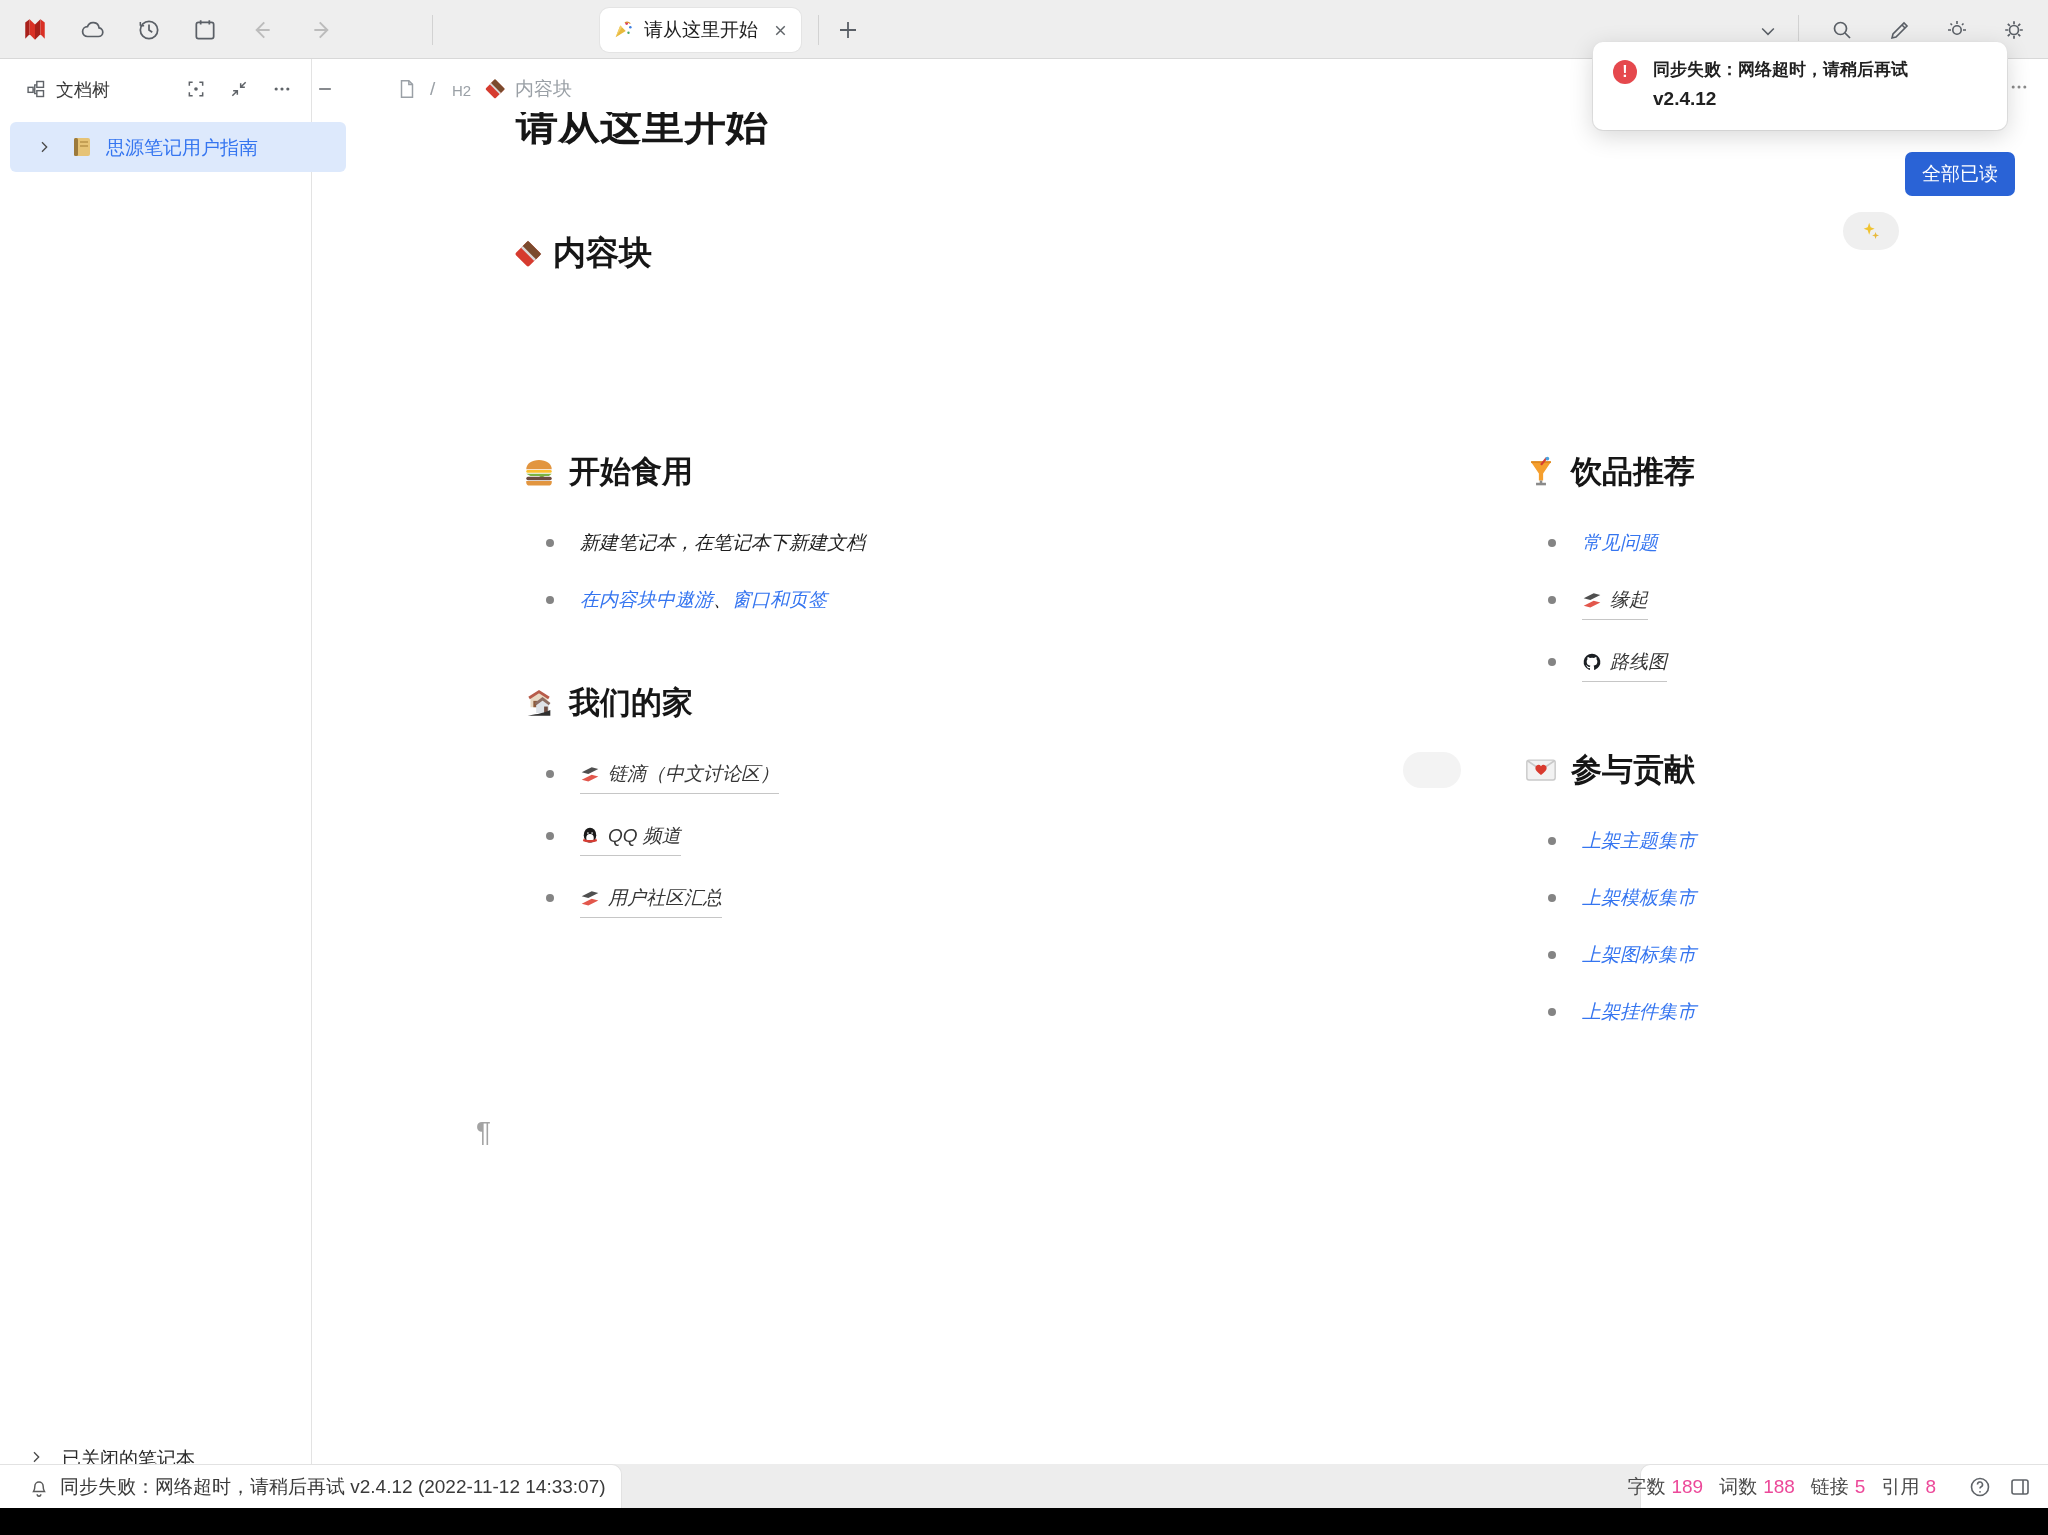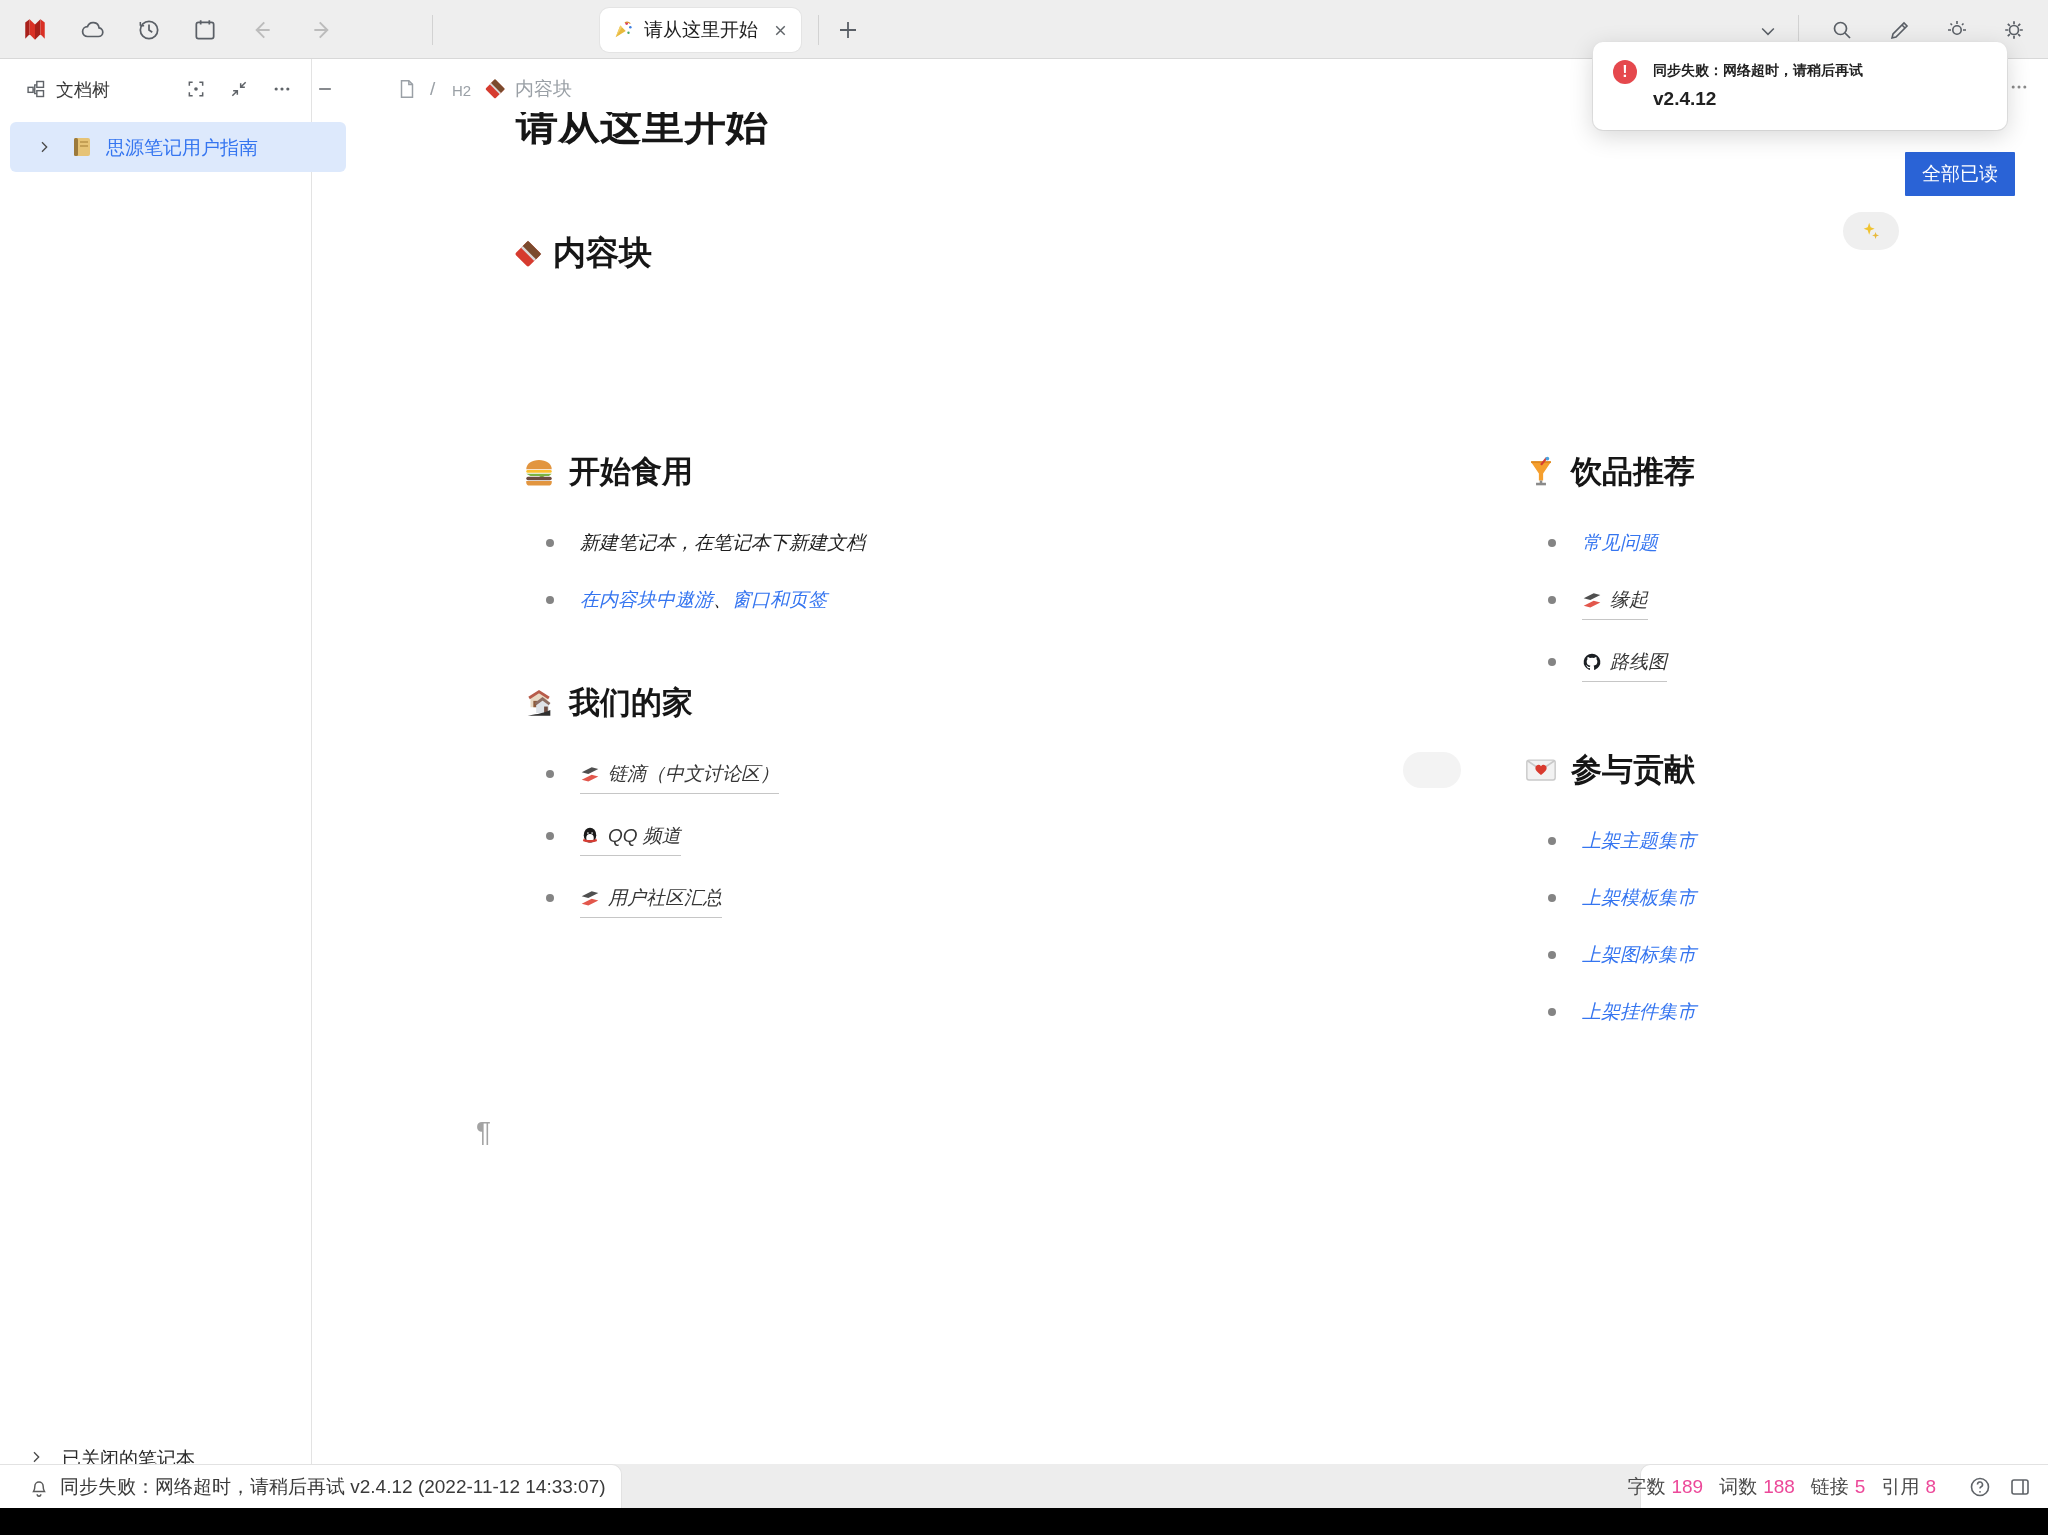--- a/index.html
+++ b/index.html
@@ -18,21 +18,21 @@
     background:#ffffff; border-radius:9px; display:flex; align-items:center;
     padding:0 12px; box-shadow:0 0 0 1px #e4e4e4; cursor:pointer; }
   .tab-label { font-size:19px; color:#1f1f1f; margin:0 14px 0 10px; white-space:nowrap; }
 
   
   .toast { position:absolute; left:1593px; top:42px; width:414px; height:88px;
     background:#ffffff; border-radius:10px; box-shadow:0 6px 24px rgba(0,0,0,.16), 0 0 0 1px #ececec;
     z-index:100; padding:14px 18px 0 60px; }
   .toast-dot { position:absolute; left:20px; top:18px; width:24px; height:24px; border-radius:50%;
     background:#e5484d; color:#fff; font-size:16px; font-weight:bold; text-align:center; line-height:24px; }
-  .toast-l1 { font-size:14px; font-weight:600; color:#212121; line-height:28px; white-space:nowrap; }
+  .toast-l1 { font-size:17px; font-weight:600; color:#212121; line-height:28px; white-space:nowrap; }
   .toast-l2 { font-size:19px; font-weight:600; color:#212121; line-height:30px; }
 
   
   .sidebar { position:absolute; left:0; top:59px; width:312px; height:1405px;
     background:#ffffff; border-right:1px solid #e3e3e3; }
   .sb-head { position:absolute; left:0; top:6px; width:100%; height:48px; }
   .sb-title { position:absolute; left:56px; top:13px; font-size:18px; color:#3a3a3a; }
   .sb-hic { position:absolute; top:14px; width:20px; height:20px; color:#5f6368; cursor:pointer; }
   .sb-item { position:absolute; left:10px; top:63px; width:336px; height:50px;
     background:#dde9fc; border-radius:6px; cursor:pointer; }
@@ -43,21 +43,21 @@
   
   .editor { position:absolute; left:354px; top:59px; width:1694px; height:1405px; background:#fff; }
   .crumbs { position:absolute; left:0; top:0; width:100%; height:53px; }
   .crumb-txt { position:absolute; color:#9aa0a6; }
   .crumb-more { position:absolute; left:1652px; top:18px; width:26px; height:20px; color:#8a8a8a; cursor:pointer; }
   .scroll { position:absolute; left:0; top:53px; width:1694px; height:1352px; overflow:hidden; }
 
   .doc-title { position:absolute; left:162px; top:-16px; font-size:42px; line-height:58px;
     font-weight:700; color:#161616; }
   .read-all { position:absolute; left:1551px; top:40px; background:#2a63d6; color:#fff;
-    font-size:19px; padding:9px 17px; border-radius:1px; border:none; cursor:pointer;
+    font-size:19px; padding:9px 17px; border-radius:7px; border:none; cursor:pointer;
     font-family:inherit; }
   .spark-pill { position:absolute; left:1489px; top:100px; width:56px; height:38px;
     background:#efefef; border-radius:19px; display:flex; align-items:center; justify-content:center; cursor:pointer; }
 
   .h2row { position:absolute; left:158px; top:119px; display:flex; align-items:center; gap:9px; }
   .h2row .txt { font-size:33px; font-weight:700; color:#161616; }
 
   .intro { position:absolute; left:159px; top:194px; width:1381px; background:#e3edfb;
     border-radius:8px; padding:13px 20px; font-size:19px; line-height:40px; color:#1b1b1b; }
   .link { color:#3575f0; cursor:pointer; text-decoration:none; }

